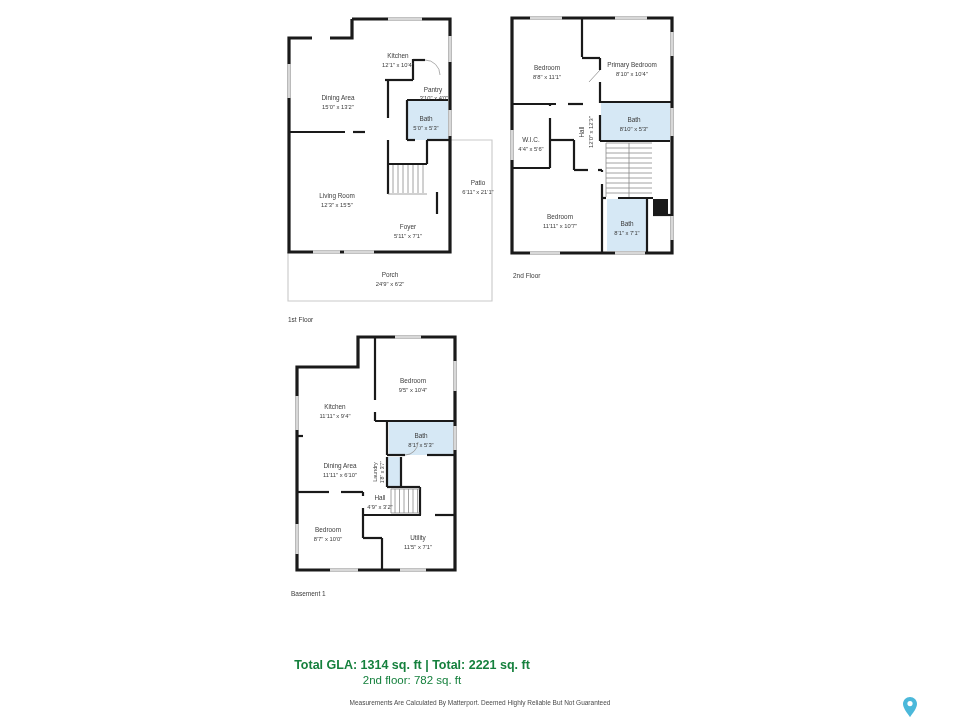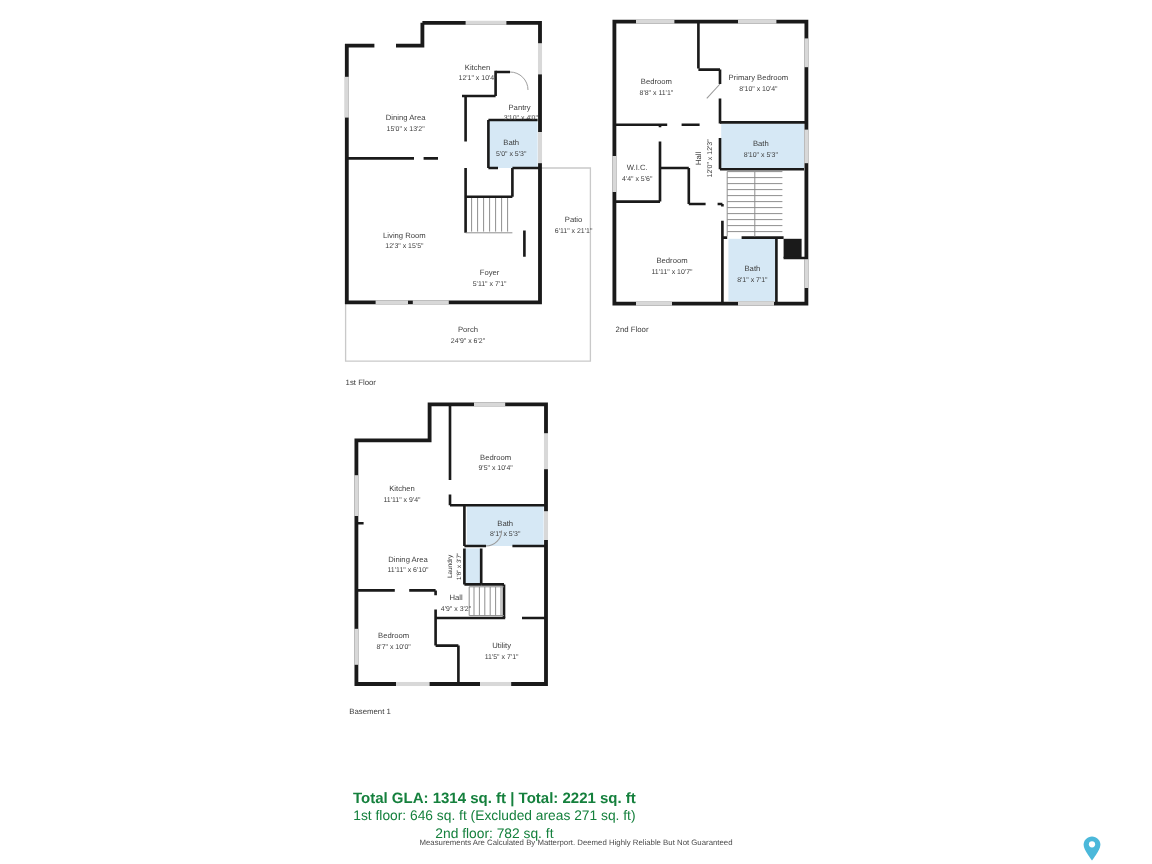--- a/index.html
+++ b/index.html
@@ -223,21 +223,20 @@
     <text class="room-name" x="45" y="204">Bedroom</text>
     <text class="room-dims" x="45" y="213">8'7" x 10'0"</text>
     <text class="room-name" x="135" y="212">Utility</text>
     <text class="room-dims" x="135" y="221">11'5" x 7'1"</text>
   </g>
 </svg>
 <div class="floor-label" style="left:291px;top:590px">Basement 1</div>
 
 <div class="summary">
   <div class="summary-title">Total GLA: 1314 sq. ft | Total: 2221 sq. ft</div>
-  <div class="summary-line">1st floor: 646 sq. ft (Excluded areas 271 sq. ft)</div>
   <div class="summary-line">2nd floor: 782 sq. ft</div>
 </div>
 
 <div class="disclaimer">Measurements Are Calculated By Matterport. Deemed Highly Reliable But Not Guaranteed</div>
 
 <svg class="logo" viewBox="0 0 16 22">
   <path d="M8,1 C4.1,1 1,4.1 1,8 c0,4.6 7,13 7,13 s7,-8.4 7,-13 C15,4.1 11.9,1 8,1 Z" fill="#4bb8da"></path>
   <circle cx="8" cy="7.6" r="2.6" fill="#ffffff"></circle>
 </svg>
 

